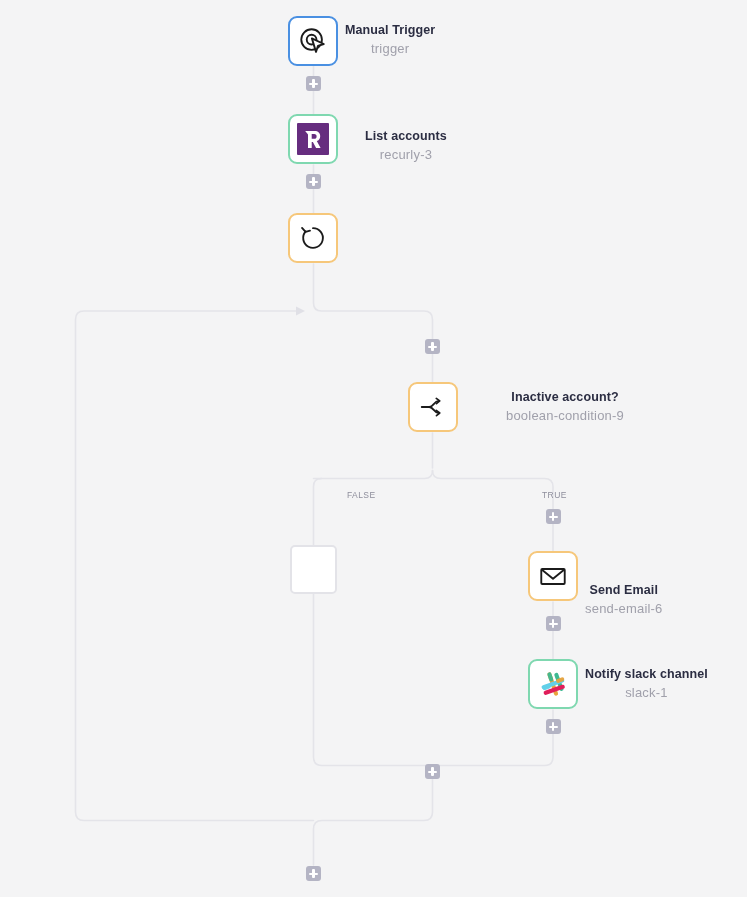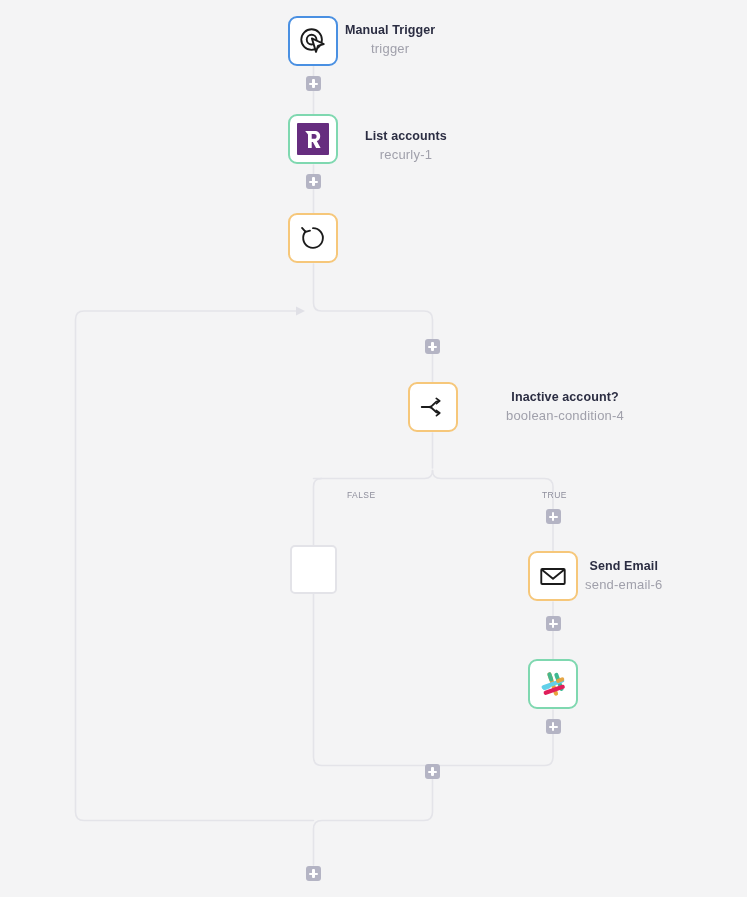--- a/index.html
+++ b/index.html
@@ -146,21 +146,21 @@
     <span>
       <svg class="icon-svg" width="32" height="32" viewBox="0 0 32 32">
         <rect x="0" y="0" width="32" height="32" rx="1" fill="#662d7f"></rect>
         <path d="M11 25 L11 8 L17.6 8 C21.2 8 23.2 10 23.2 13.2 C23.2 15.7 21.9 17.4 19.8 18.1 L23.6 25 L19.1 25 L15.9 18.9 L14.7 18.9 L14.7 25 Z M14.7 15.8 L17.2 15.8 C18.8 15.8 19.6 14.8 19.6 13.4 C19.6 12.0 18.8 11.1 17.2 11.1 L14.7 11.1 Z" fill="#ffffff"></path>
         <path d="M11 8 L11 11.6 L8.2 8 Z" fill="#ffffff"></path>
       </svg>
     </span>
   </div>
   <div class="node-label" style="left:365px; top:121px;margin-top:8px;">
     <div class="node-title">List accounts</div>
-    <div class="node-sub">recurly-1</div>
+    <div class="node-sub">recurly-3</div>
   </div>
 
   <div class="node orange" style="left:288px; top:213px;">
     <span>
       <svg class="icon-svg" width="30" height="30" viewBox="0 0 32 32">
         <path d="M16 5.5 A10.5 10.5 0 1 1 8.2 9" fill="none" stroke="#1b1b1b" stroke-width="2" stroke-linecap="round"></path>
         <path d="M4.3 5.2 L8.1 9.4 L12.8 8.2" fill="none" stroke="#1b1b1b" stroke-width="2" stroke-linecap="round" stroke-linejoin="round"></path>
       </svg>
     </span>
   </div>
@@ -170,32 +170,32 @@
       <svg class="icon-svg" width="30" height="30" viewBox="0 0 32 32">
         <path d="M4 16 L12 16 C16.5 16 17 10 22 9.5" fill="none" stroke="#1b1b1b" stroke-width="2" stroke-linecap="round"></path>
         <path d="M12 16 C16.5 16 17 22 22 22.5" fill="none" stroke="#1b1b1b" stroke-width="2" stroke-linecap="round"></path>
         <path d="M19.5 6.8 L23.2 9.5 L19.7 12.4" fill="none" stroke="#1b1b1b" stroke-width="1.8" stroke-linecap="round" stroke-linejoin="round"></path>
         <path d="M19.5 19.6 L23.2 22.4 L19.7 25.2" fill="none" stroke="#1b1b1b" stroke-width="1.8" stroke-linecap="round" stroke-linejoin="round"></path>
       </svg>
     </span>
   </div>
   <div class="node-label" style="left:466px; top:390px;margin-left:40px;">
     <div class="node-title">Inactive account?</div>
-    <div class="node-sub">boolean-condition-4</div>
+    <div class="node-sub">boolean-condition-9</div>
   </div>
 
   <div class="node orange" style="left:528px; top:551px;">
     <span>
       <svg class="icon-svg" width="30" height="30" viewBox="0 0 32 32">
         <rect x="3.5" y="8.5" width="25" height="16" rx="1" fill="#ffffff" stroke="#1b1b1b" stroke-width="2"></rect>
         <path d="M4.2 9.4 L16 19 L27.8 9.4" fill="none" stroke="#1b1b1b" stroke-width="2" stroke-linejoin="round"></path>
       </svg>
     </span>
   </div>
-  <div class="node-label" style="left:585px; top:559px;">
+  <div class="node-label" style="left:585px; top:583px;">
     <div class="node-title">Send Email</div>
     <div class="node-sub">send-email-6</div>
   </div>
 
   <div class="node green" style="left:528px; top:659px;">
     <span>
       <svg class="icon-svg" width="30" height="30" viewBox="0 0 32 32">
         <g stroke-width="4.4" stroke-linecap="round" fill="none">
 
           <line x1="12.2" y1="5.8" x2="19.2" y2="26.2" stroke="#e8a33d"></line>
@@ -205,20 +205,24 @@
           <line x1="8.2" y1="25.4" x2="26.4" y2="19.0" stroke="#e01e5a"></line>
         </g>
         <g stroke-width="4.4" stroke-linecap="round" fill="none" opacity="0.95">
           <line x1="12.2" y1="5.8" x2="14.0" y2="11.0" stroke="#3eb991"></line>
           <line x1="21.5" y1="12.6" x2="25.8" y2="11.0" stroke="#e8a33d"></line>
           <line x1="7.0" y1="20.2" x2="11.4" y2="18.6" stroke="#62d0e8"></line>
         </g>
       </svg>
     </span>
   </div>
+  <div class="node-label" style="left:585px; top:667px;">
+    <div class="node-title">Notify slack channel</div>
+    <div class="node-sub">slack-1</div>
+  </div>
 
   <div class="node plain" style="left:290px; top:545px; width:47px; height:49px; border-radius:5px;"></div>
 
   <div class="branch-label" style="left:300px; top:490px;padding-left:47px;">FALSE</div>
   <div class="branch-label" style="left:542px; top:490px;">TRUE</div>
 
   <div class="plus" style="left:306px; top:76px;"></div>
   <div class="plus" style="left:306px; top:174px;"></div>
   <div class="plus" style="left:425px; top:339px;"></div>
   <div class="plus" style="left:545.5px; top:509px;"></div>

